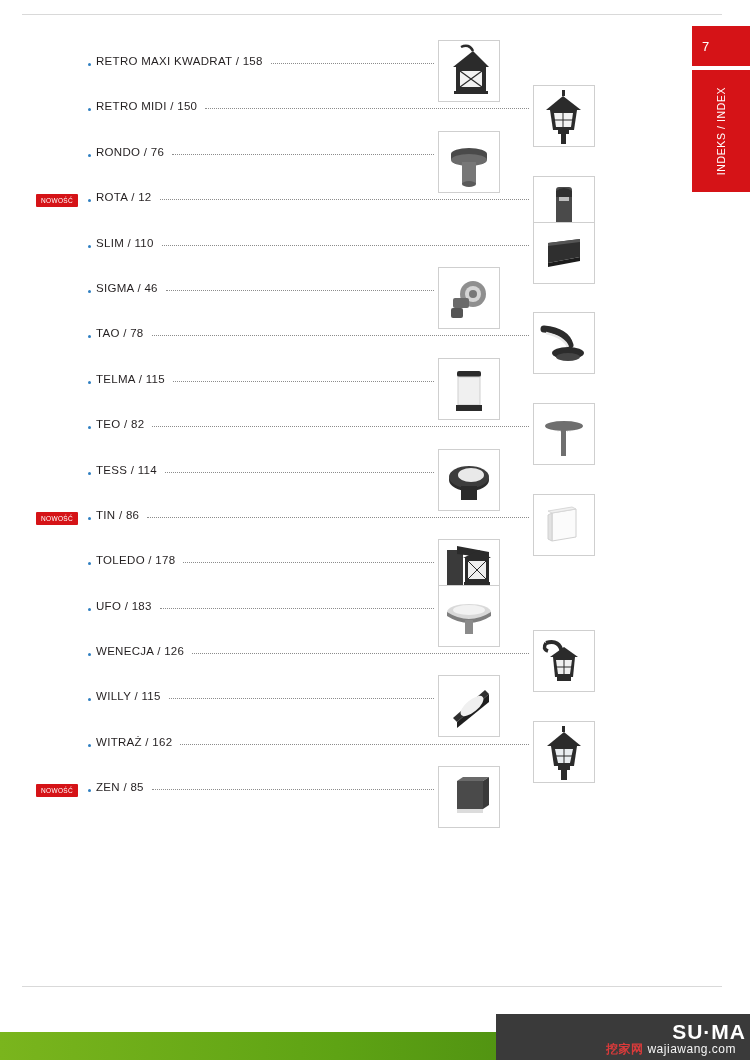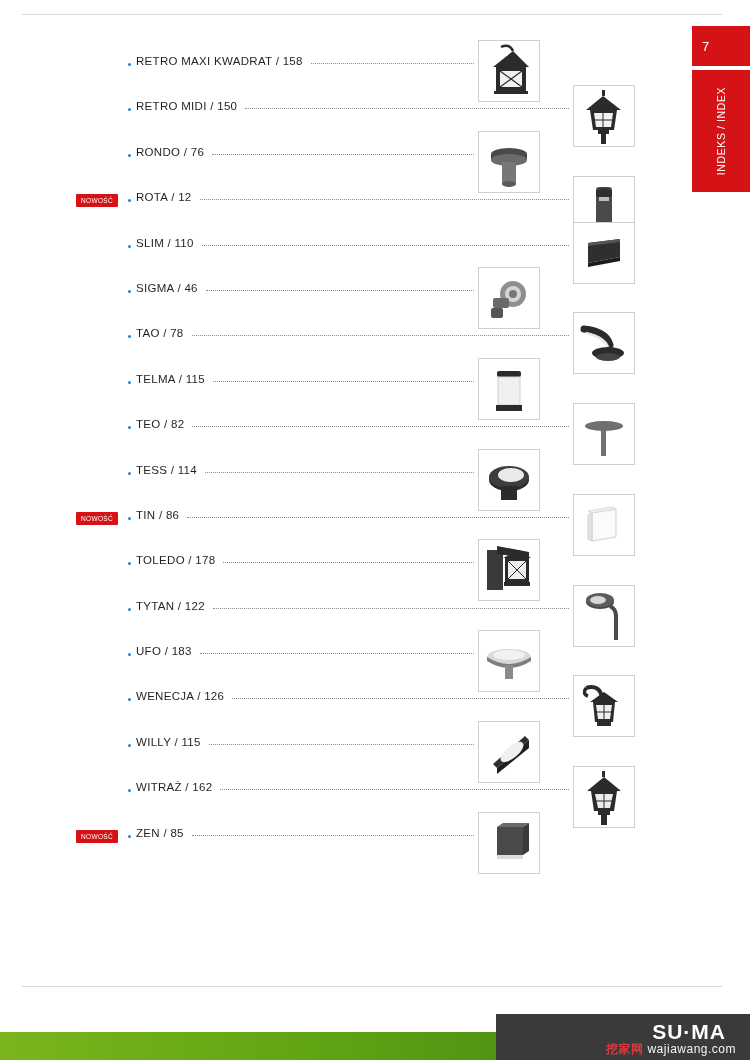--- a/index.html
+++ b/index.html
@@ -75,21 +75,20 @@
 
   
   #list {
     position: absolute;
     left: 0; top: 52px;
     width: 700px;
   }
   .row {
     position: relative;
     height: 45.4px;
-    margin-left: 40px;
   }
   .badge {
     position: absolute;
     left: 36px;
     top: 6px;
     width: 42px;
     height: 13px;
     background: #d51317;
     color: #ffffff;
     font-size: 6.5px;
@@ -149,21 +148,21 @@
     background: linear-gradient(90deg, #7ab51d 0%, #5ea314 45%, #3f7d0f 100%);
   }
   #footer-dark {
     position: absolute;
     left: 496px; bottom: 0;
     width: 254px; height: 46px;
     background: #3a3a3a;
   }
   #brand {
     position: absolute;
-    right: 24px; bottom: 16px;
+    right: 4px; bottom: 16px;
     color: #ffffff;
     font-size: 21px;
     font-weight: bold;
     letter-spacing: 1px;
   }
   #watermark {
     position: absolute;
     right: 14px; bottom: 2px;
     color: #ffffff;
     font-size: 12px;
@@ -344,34 +343,20 @@
         <span class="leader" style="left: 183.453px; width: 250.547px;"></span>
         <span class="thumb col-a">
           <svg width="60" height="60" viewBox="0 0 60 60">
             <path d="M8 10 L24 10 L24 50 L8 50 Z" fill="#3a3a3a"></path>
             <path d="M18 6 L50 12 L50 18 L18 14 Z" fill="#2b2b2b"></path>
             <path d="M24 18 L40 10 L52 18 Z" fill="#2b2b2b"></path>
             <rect x="26" y="18" width="24" height="24" fill="#2b2b2b"></rect>
             <rect x="29" y="21" width="18" height="18" fill="#efefef"></rect>
             <path d="M29 21 L47 39 M47 21 L29 39" stroke="#2b2b2b" stroke-width="1"></path>
             <rect x="25" y="42" width="26" height="4" fill="#2b2b2b"></rect>
-          </svg>
-        </span>
-      </div>
-      <div class="row">
-        <span class="bullet"></span>
-        <span class="name">TYTAN / 122</span>
-        <span class="leader" style="left: 172.922px; width: 356.078px;"></span>
-        <span class="thumb col-b">
-          <svg width="60" height="60" viewBox="0 0 60 60">
-            <ellipse cx="26" cy="16" rx="14" ry="7" fill="#4a4a4a"></ellipse>
-            <ellipse cx="26" cy="14" rx="14" ry="7" fill="#5d5d5d"></ellipse>
-            <ellipse cx="24" cy="14" rx="8" ry="4" fill="#d7d7d7"></ellipse>
-            <path d="M36 20 q6 3 6 10" stroke="#4a4a4a" stroke-width="4" fill="none"></path>
-            <rect x="40" y="28" width="4" height="26" fill="#4a4a4a"></rect>
           </svg>
         </span>
       </div>
       <div class="row">
         <span class="bullet"></span>
         <span class="name">UFO / 183</span>
         <span class="leader" style="left: 159.75px; width: 274.25px;"></span>
         <span class="thumb col-a">
           <svg width="60" height="60" viewBox="0 0 60 60">
             <ellipse cx="30" cy="26" rx="22" ry="8" fill="#d9d9d9"></ellipse>

